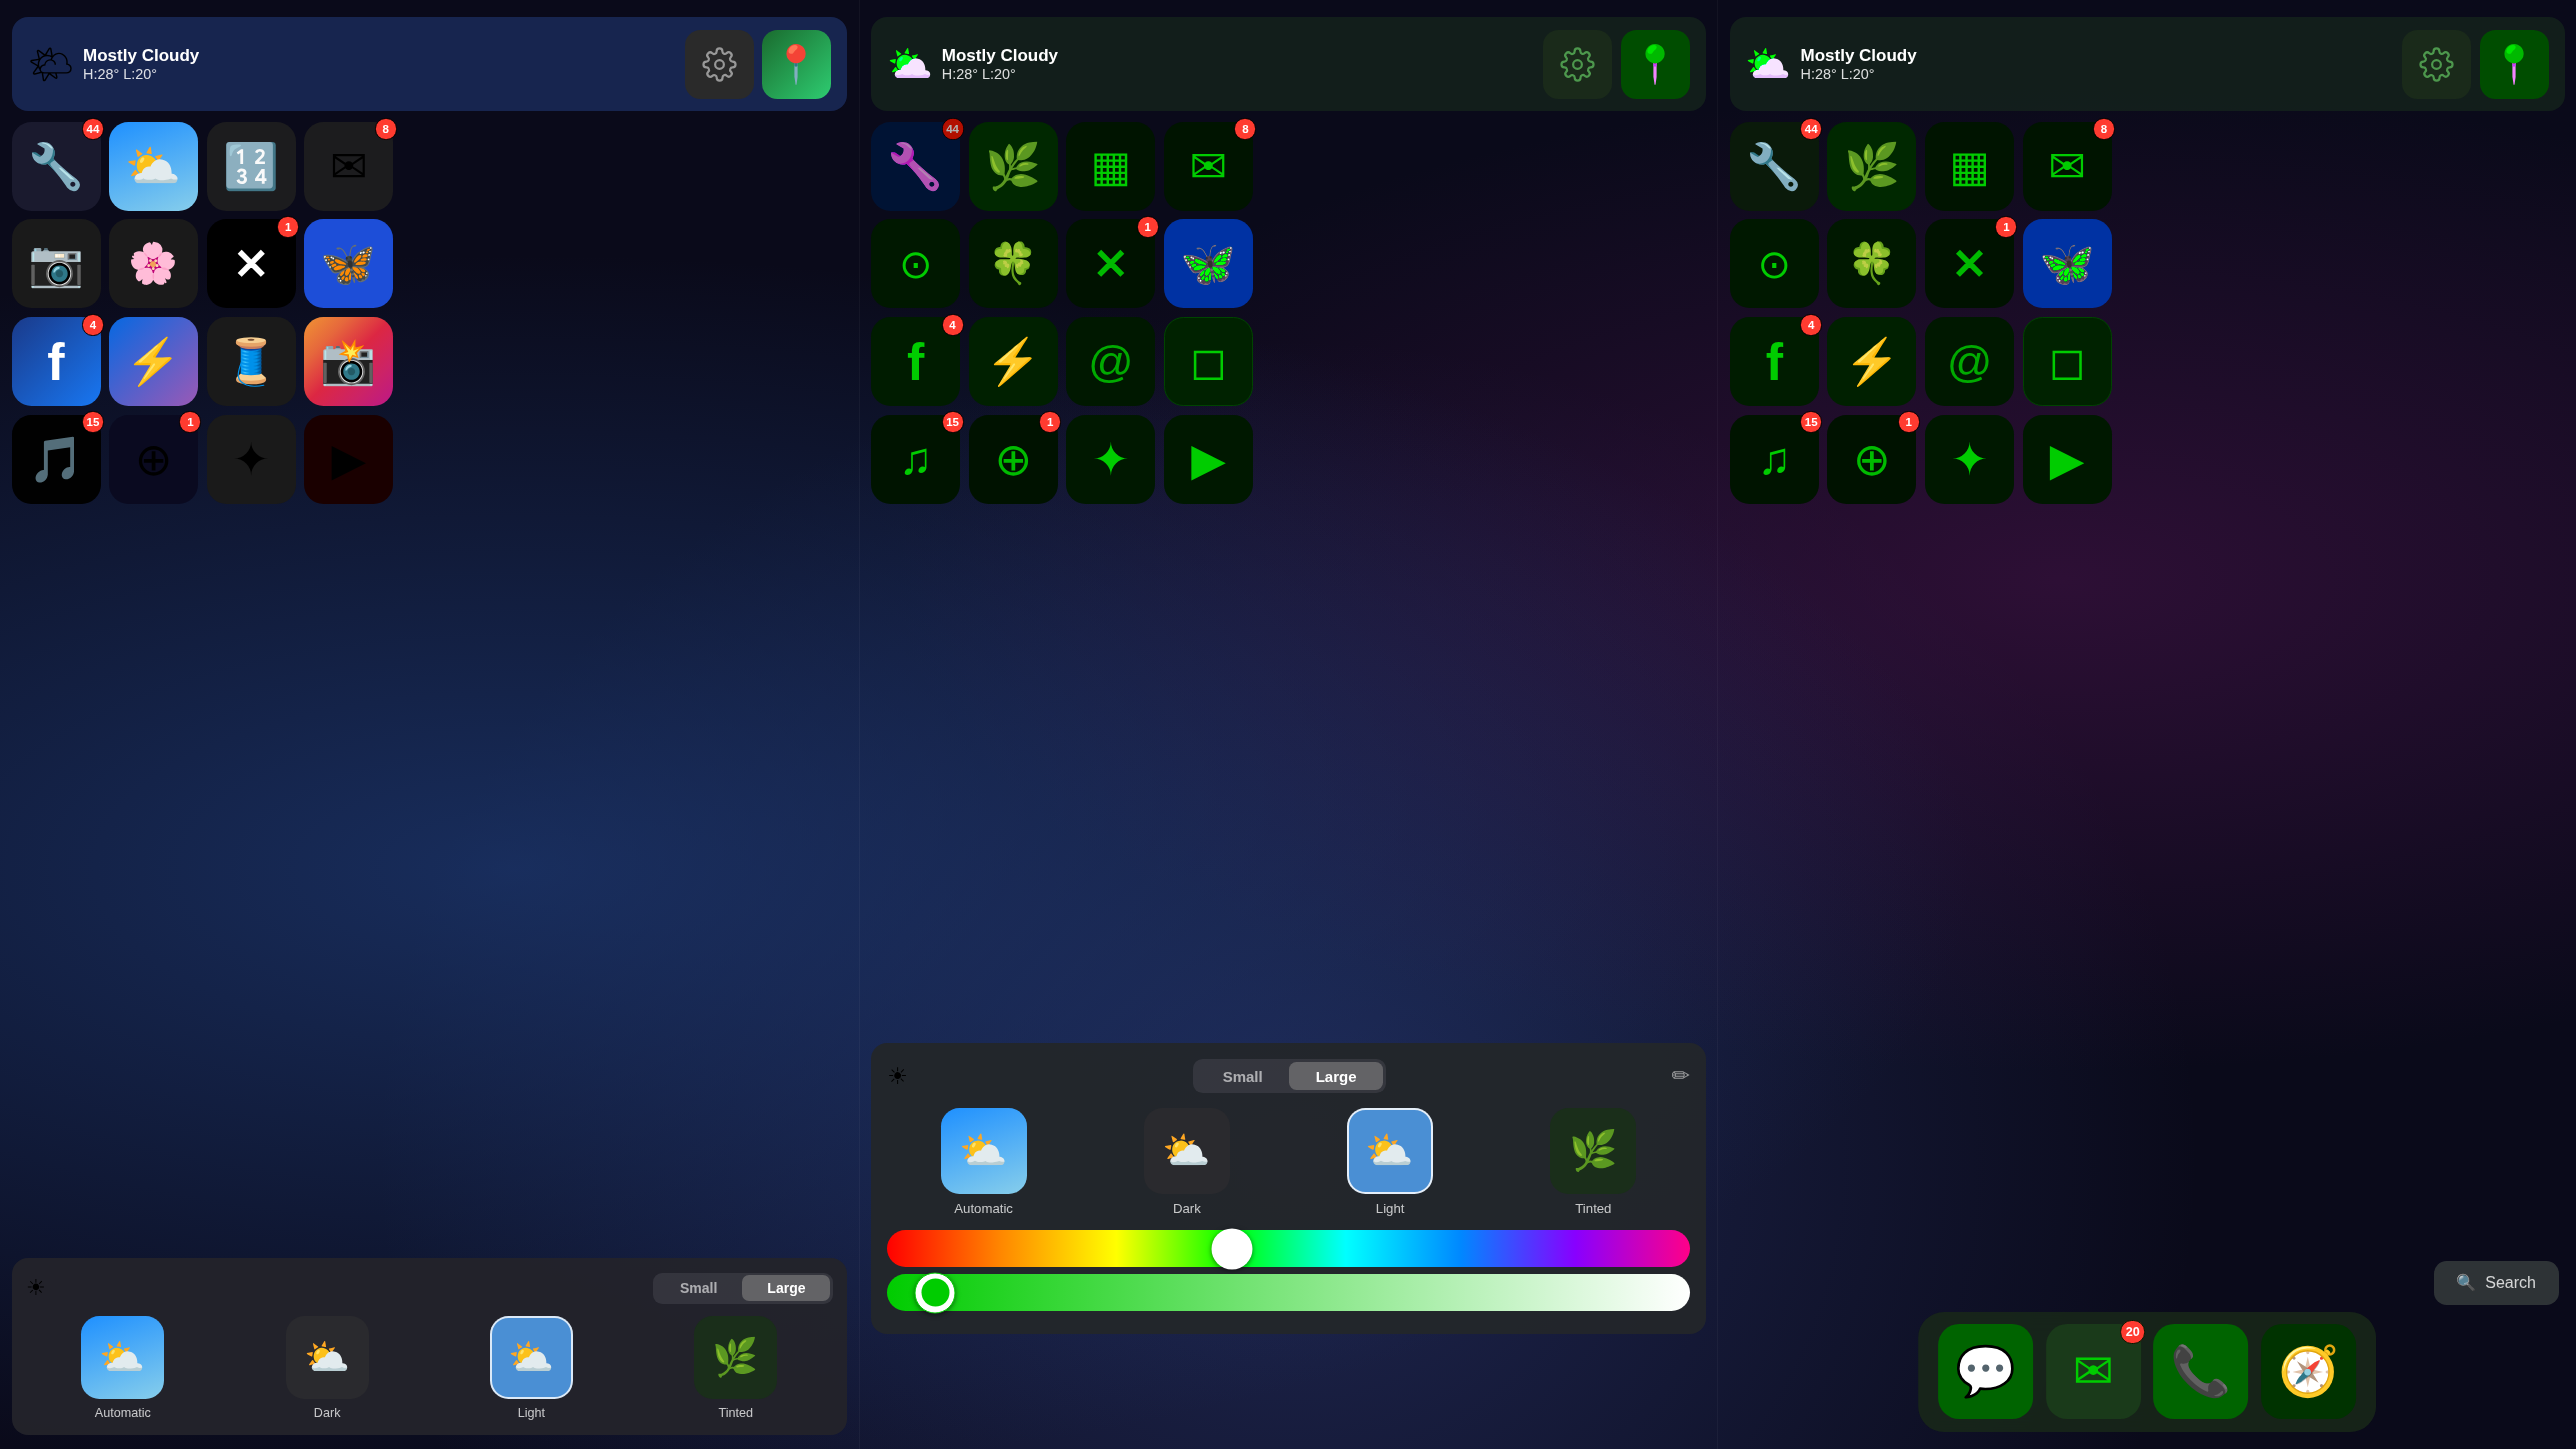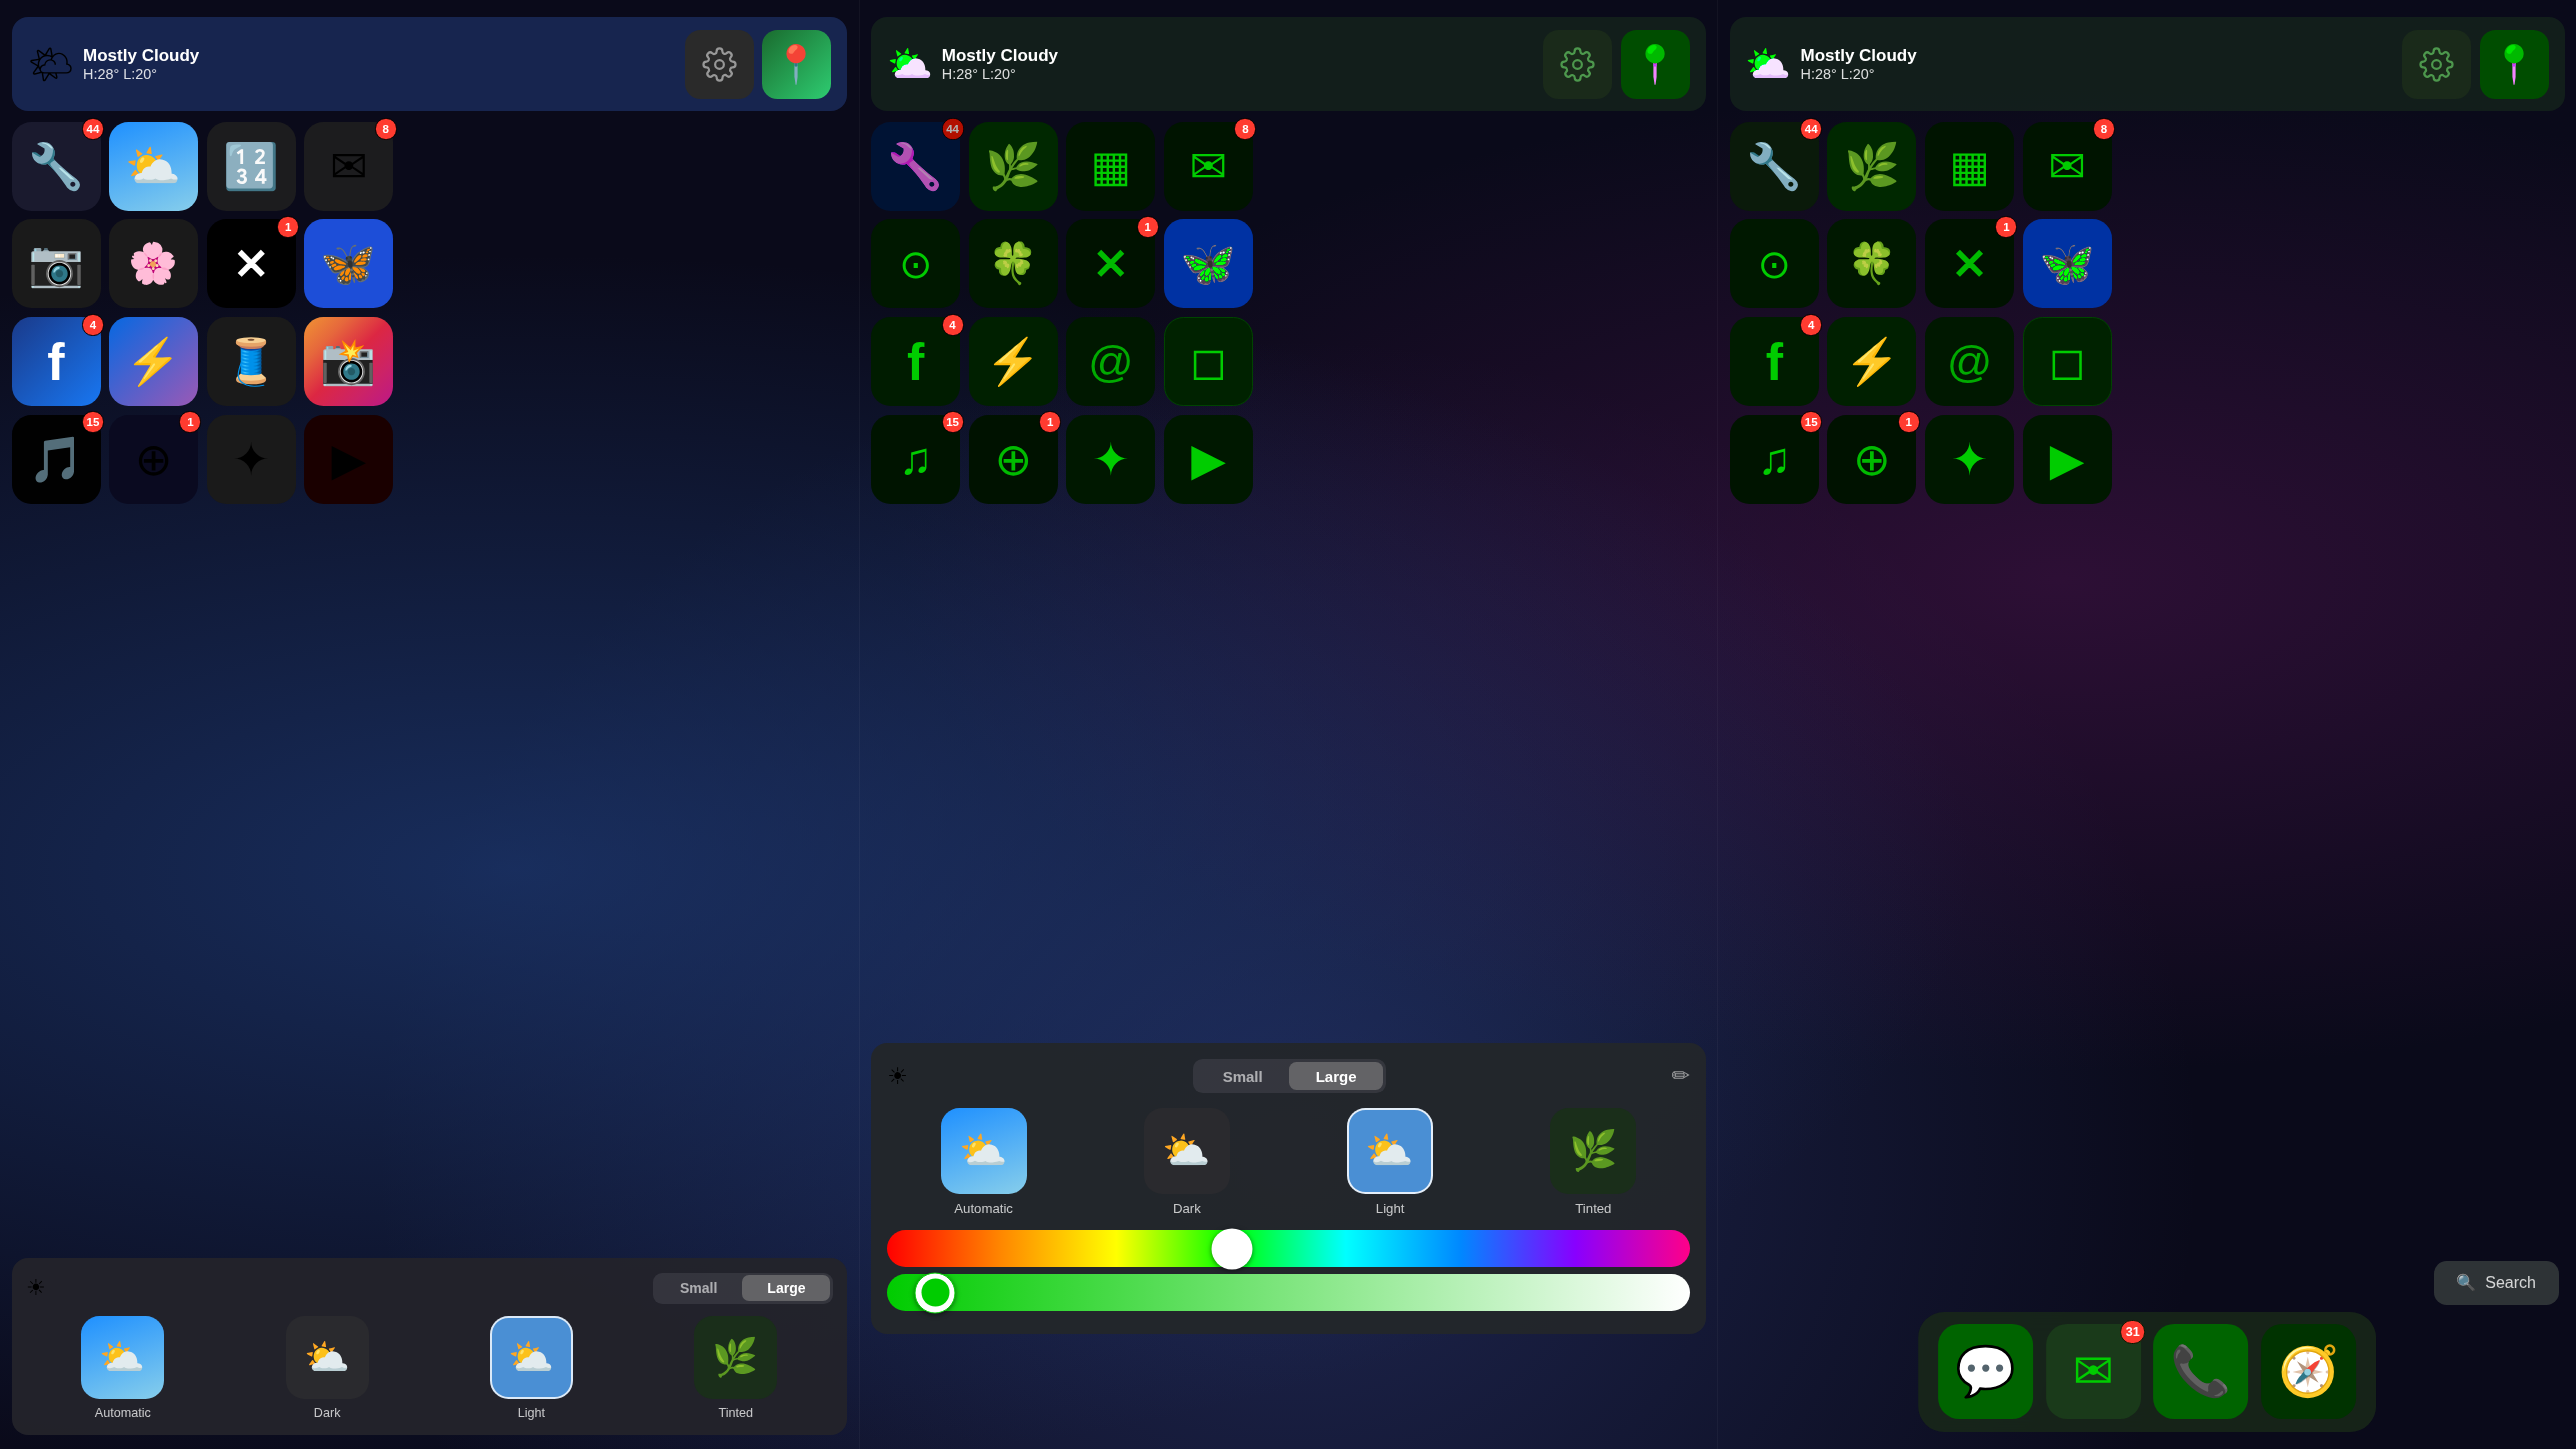--- a/index.html
+++ b/index.html
@@ -436,21 +436,21 @@
           <span>Search</span>
         </div>
       </div>
 
       <div style="position:absolute; bottom:17px; left:50%; transform:translateX(-50%); background:rgba(25,40,25,0.85); backdrop-filter:blur(11.5px); border-radius:26px; padding:12.6px 20px; display:flex; gap:12.6px; align-items:center;">
         <div style="position:relative;">
           <div style="width:95px;height:95px;background:#006400;border-radius:21px;display:flex;align-items:center;justify-content:center;font-size:49px;color:#7fff00;">💬</div>
         </div>
         <div style="position:relative;">
           <div style="width:95px;height:95px;background:#1a3a1a;border-radius:21px;display:flex;align-items:center;justify-content:center;font-size:49px;color:#00cc00;">✉</div>
-          <div style="position:absolute;top:-4.6px;right:-4.6px;background:#ff3b30;color:white;border-radius:11.5px;min-width:24px;height:24px;display:flex;align-items:center;justify-content:center;font-size:12.6px;font-weight:700;padding:0 4.6px;border:1.2px solid #001800;">31</div>
+          <div style="position:absolute;top:-4.6px;right:-4.6px;background:#ff3b30;color:white;border-radius:11.5px;min-width:24px;height:24px;display:flex;align-items:center;justify-content:center;font-size:12.6px;font-weight:700;padding:0 4.6px;border:1.2px solid #001800;">20</div>
         </div>
         <div style="position:relative;">
           <div style="width:95px;height:95px;background:#006400;border-radius:21px;display:flex;align-items:center;justify-content:center;font-size:49px;color:#7fff00;">📞</div>
         </div>
         <div style="position:relative;">
           <div style="width:95px;height:95px;background:#003300;border-radius:21px;display:flex;align-items:center;justify-content:center;font-size:49px;color:#00aa00;">🧭</div>
         </div>
       </div>
 
     </div>

